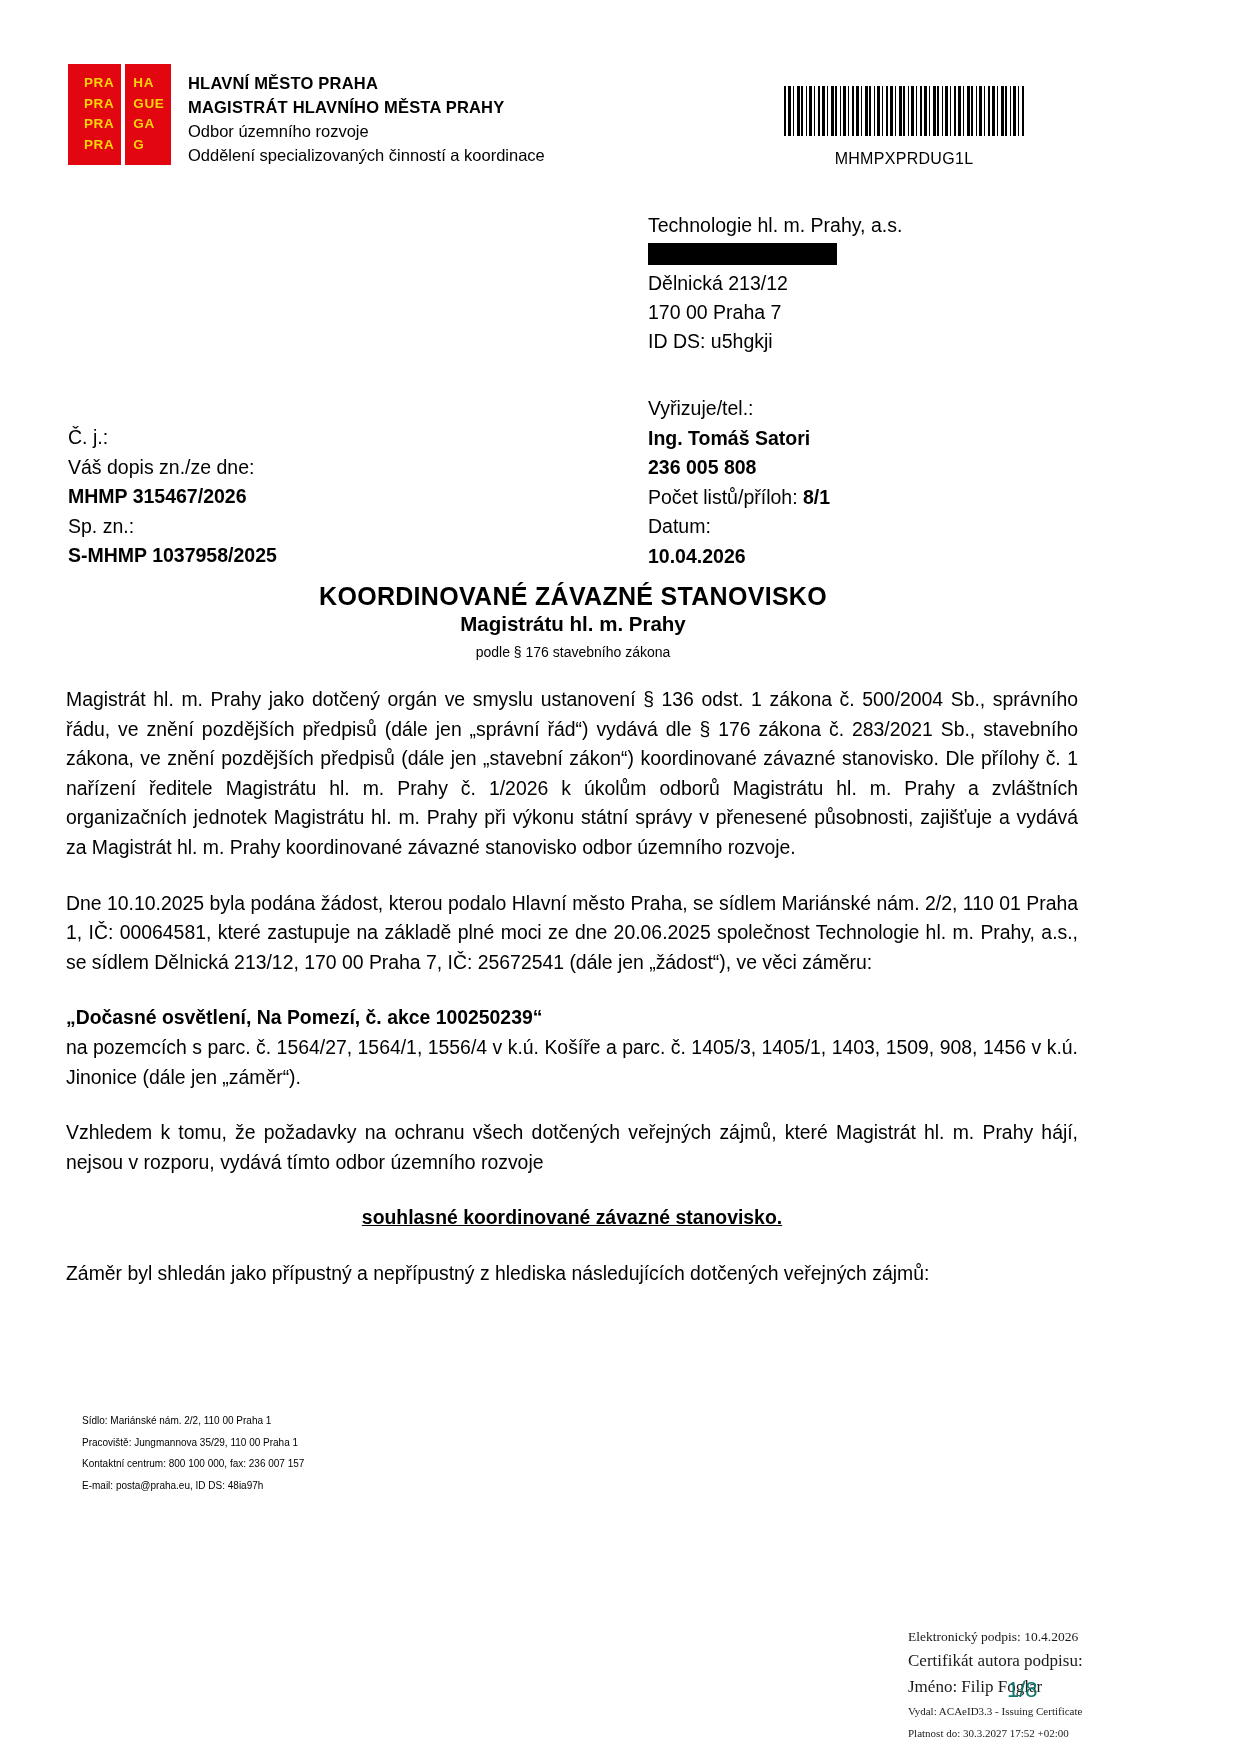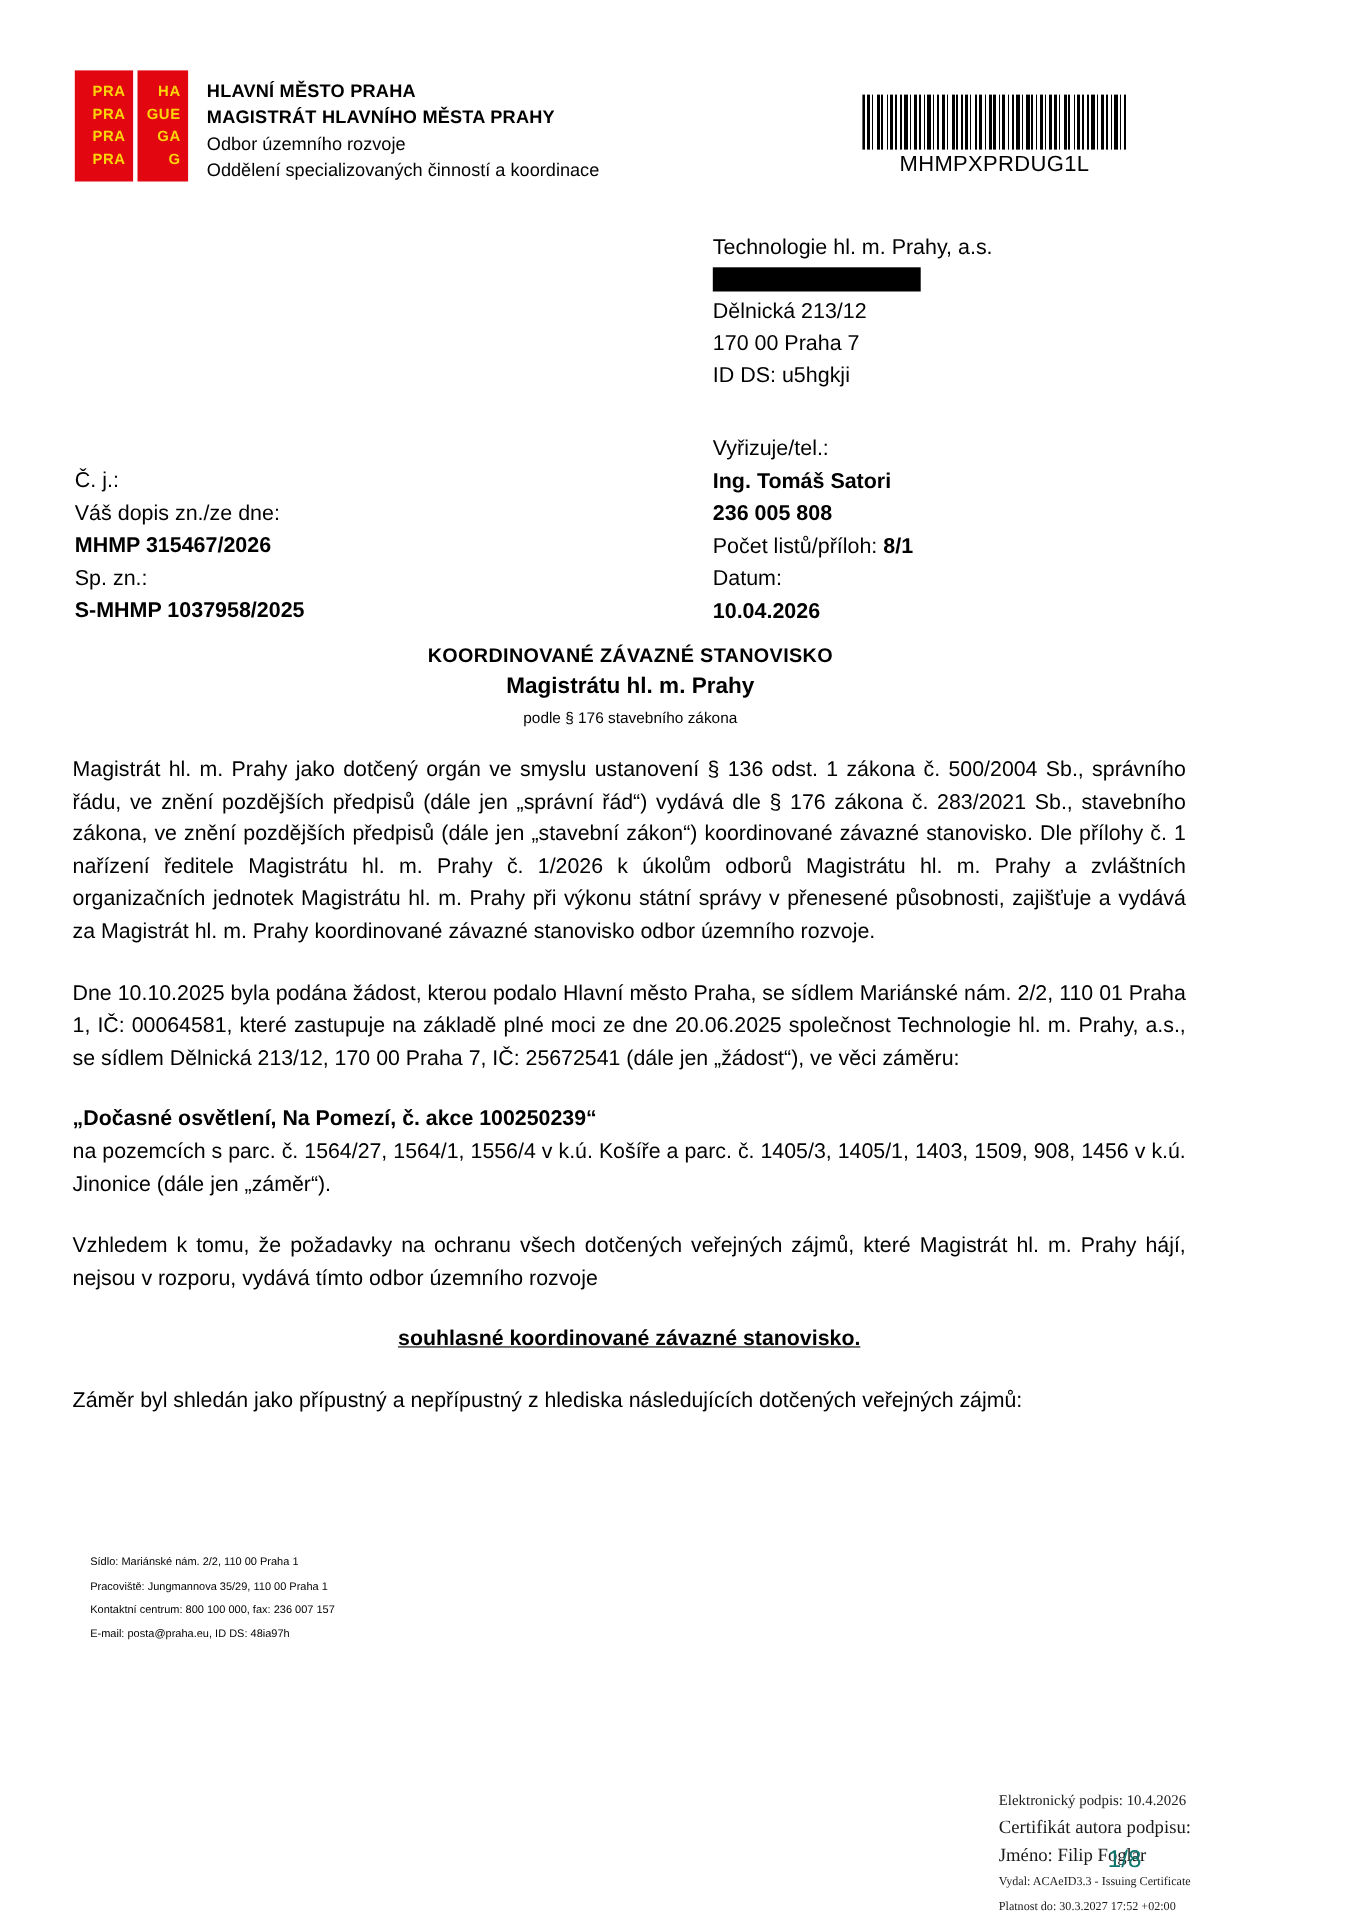--- a/index.html
+++ b/index.html
@@ -34,21 +34,21 @@
   }
   .logo-col {
     background: #e1060f;
     display: flex;
     flex-direction: column;
     justify-content: flex-start;
     padding: 9px 7px 10px 8px;
     box-sizing: border-box;
   }
   .logo-col.left { width: 54px; padding-left: 16px; }
-  .logo-col.right { width: 63px; text-align: right; }
+  .logo-col.right { width: 63px; }
   .logo-line {
     color: #fbd50a;
     font-family: "Liberation Sans", sans-serif;
     font-weight: bold;
     font-size: 13.5px;
     letter-spacing: 0.6px;
     line-height: 20.5px;
     white-space: nowrap;
   }
   #org-block {
@@ -79,23 +79,23 @@
       #000 4px, #000 7px, #fff 7px, #fff 9px,
       #000 9px, #000 10px, #fff 10px, #fff 13px,
       #000 13px, #000 16px, #fff 16px, #fff 17px,
       #000 17px, #000 19px, #fff 19px, #fff 22px,
       #000 22px, #000 23px, #fff 23px, #fff 25px,
       #000 25px, #000 28px, #fff 28px, #fff 30px,
       #000 30px, #000 31px, #fff 31px, #fff 34px
     );
   }
   #barcode-label {
-    font-size: 20px;
+    font-size: 16px;
     letter-spacing: 0.3px;
-    margin-top: 2px;
+    margin-top: 14px;
   }
 
   
   #address {
     position: absolute;
     left: 648px;
     top: 211px;
     font-size: 19.5px;
     line-height: 29px;
   }
@@ -121,21 +121,21 @@
   .inline-bold { font-weight: bold; }
 
   
   #title-block {
     position: absolute;
     left: 68px;
     top: 582px;
     width: 1010px;
     text-align: center;
   }
-  #title-block .t1 { font-size: 18px; font-weight: bold; line-height: 28px; letter-spacing: 0.3px; }
+  #title-block .t1 { font-size: 25px; font-weight: bold; line-height: 28px; letter-spacing: 0.3px; }
   #title-block .t2 { font-size: 20.5px; font-weight: bold; line-height: 28px; }
   #title-block .t3 { font-size: 14px; line-height: 28px; }
 
   
   #body-text {
     position: absolute;
     left: 66px;
     top: 685px;
     width: 1012px;
     font-size: 19.4px;

